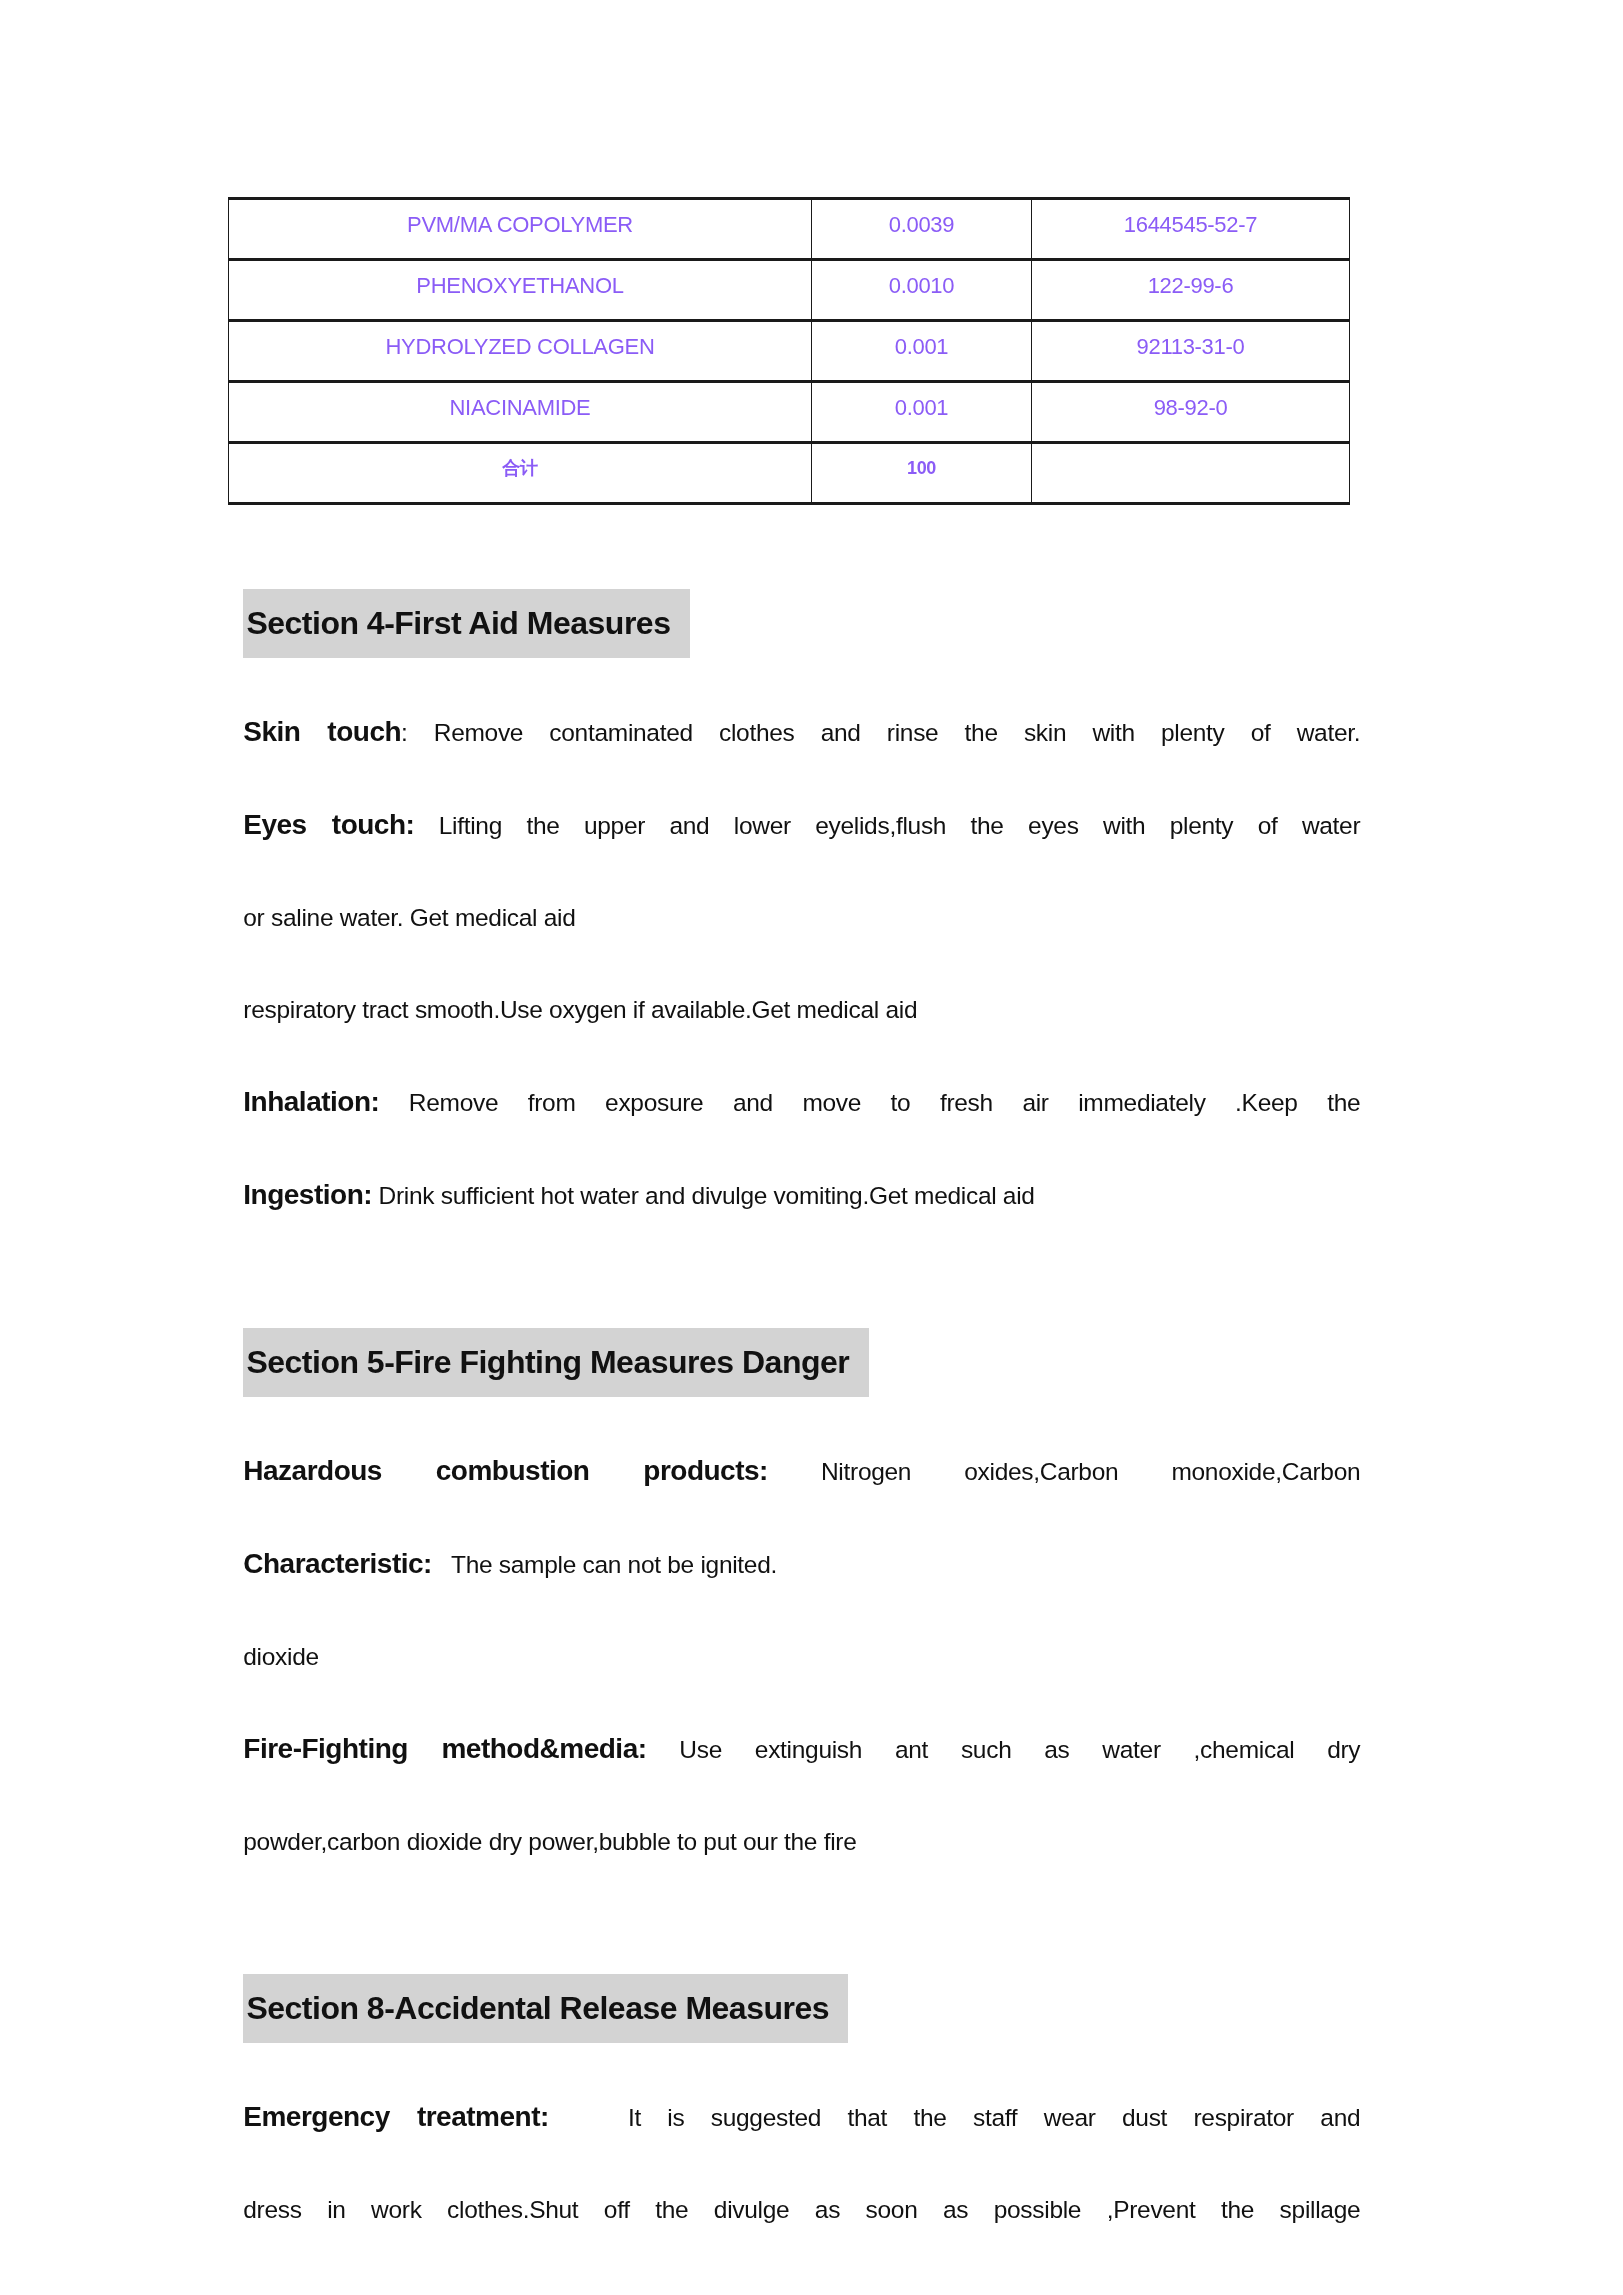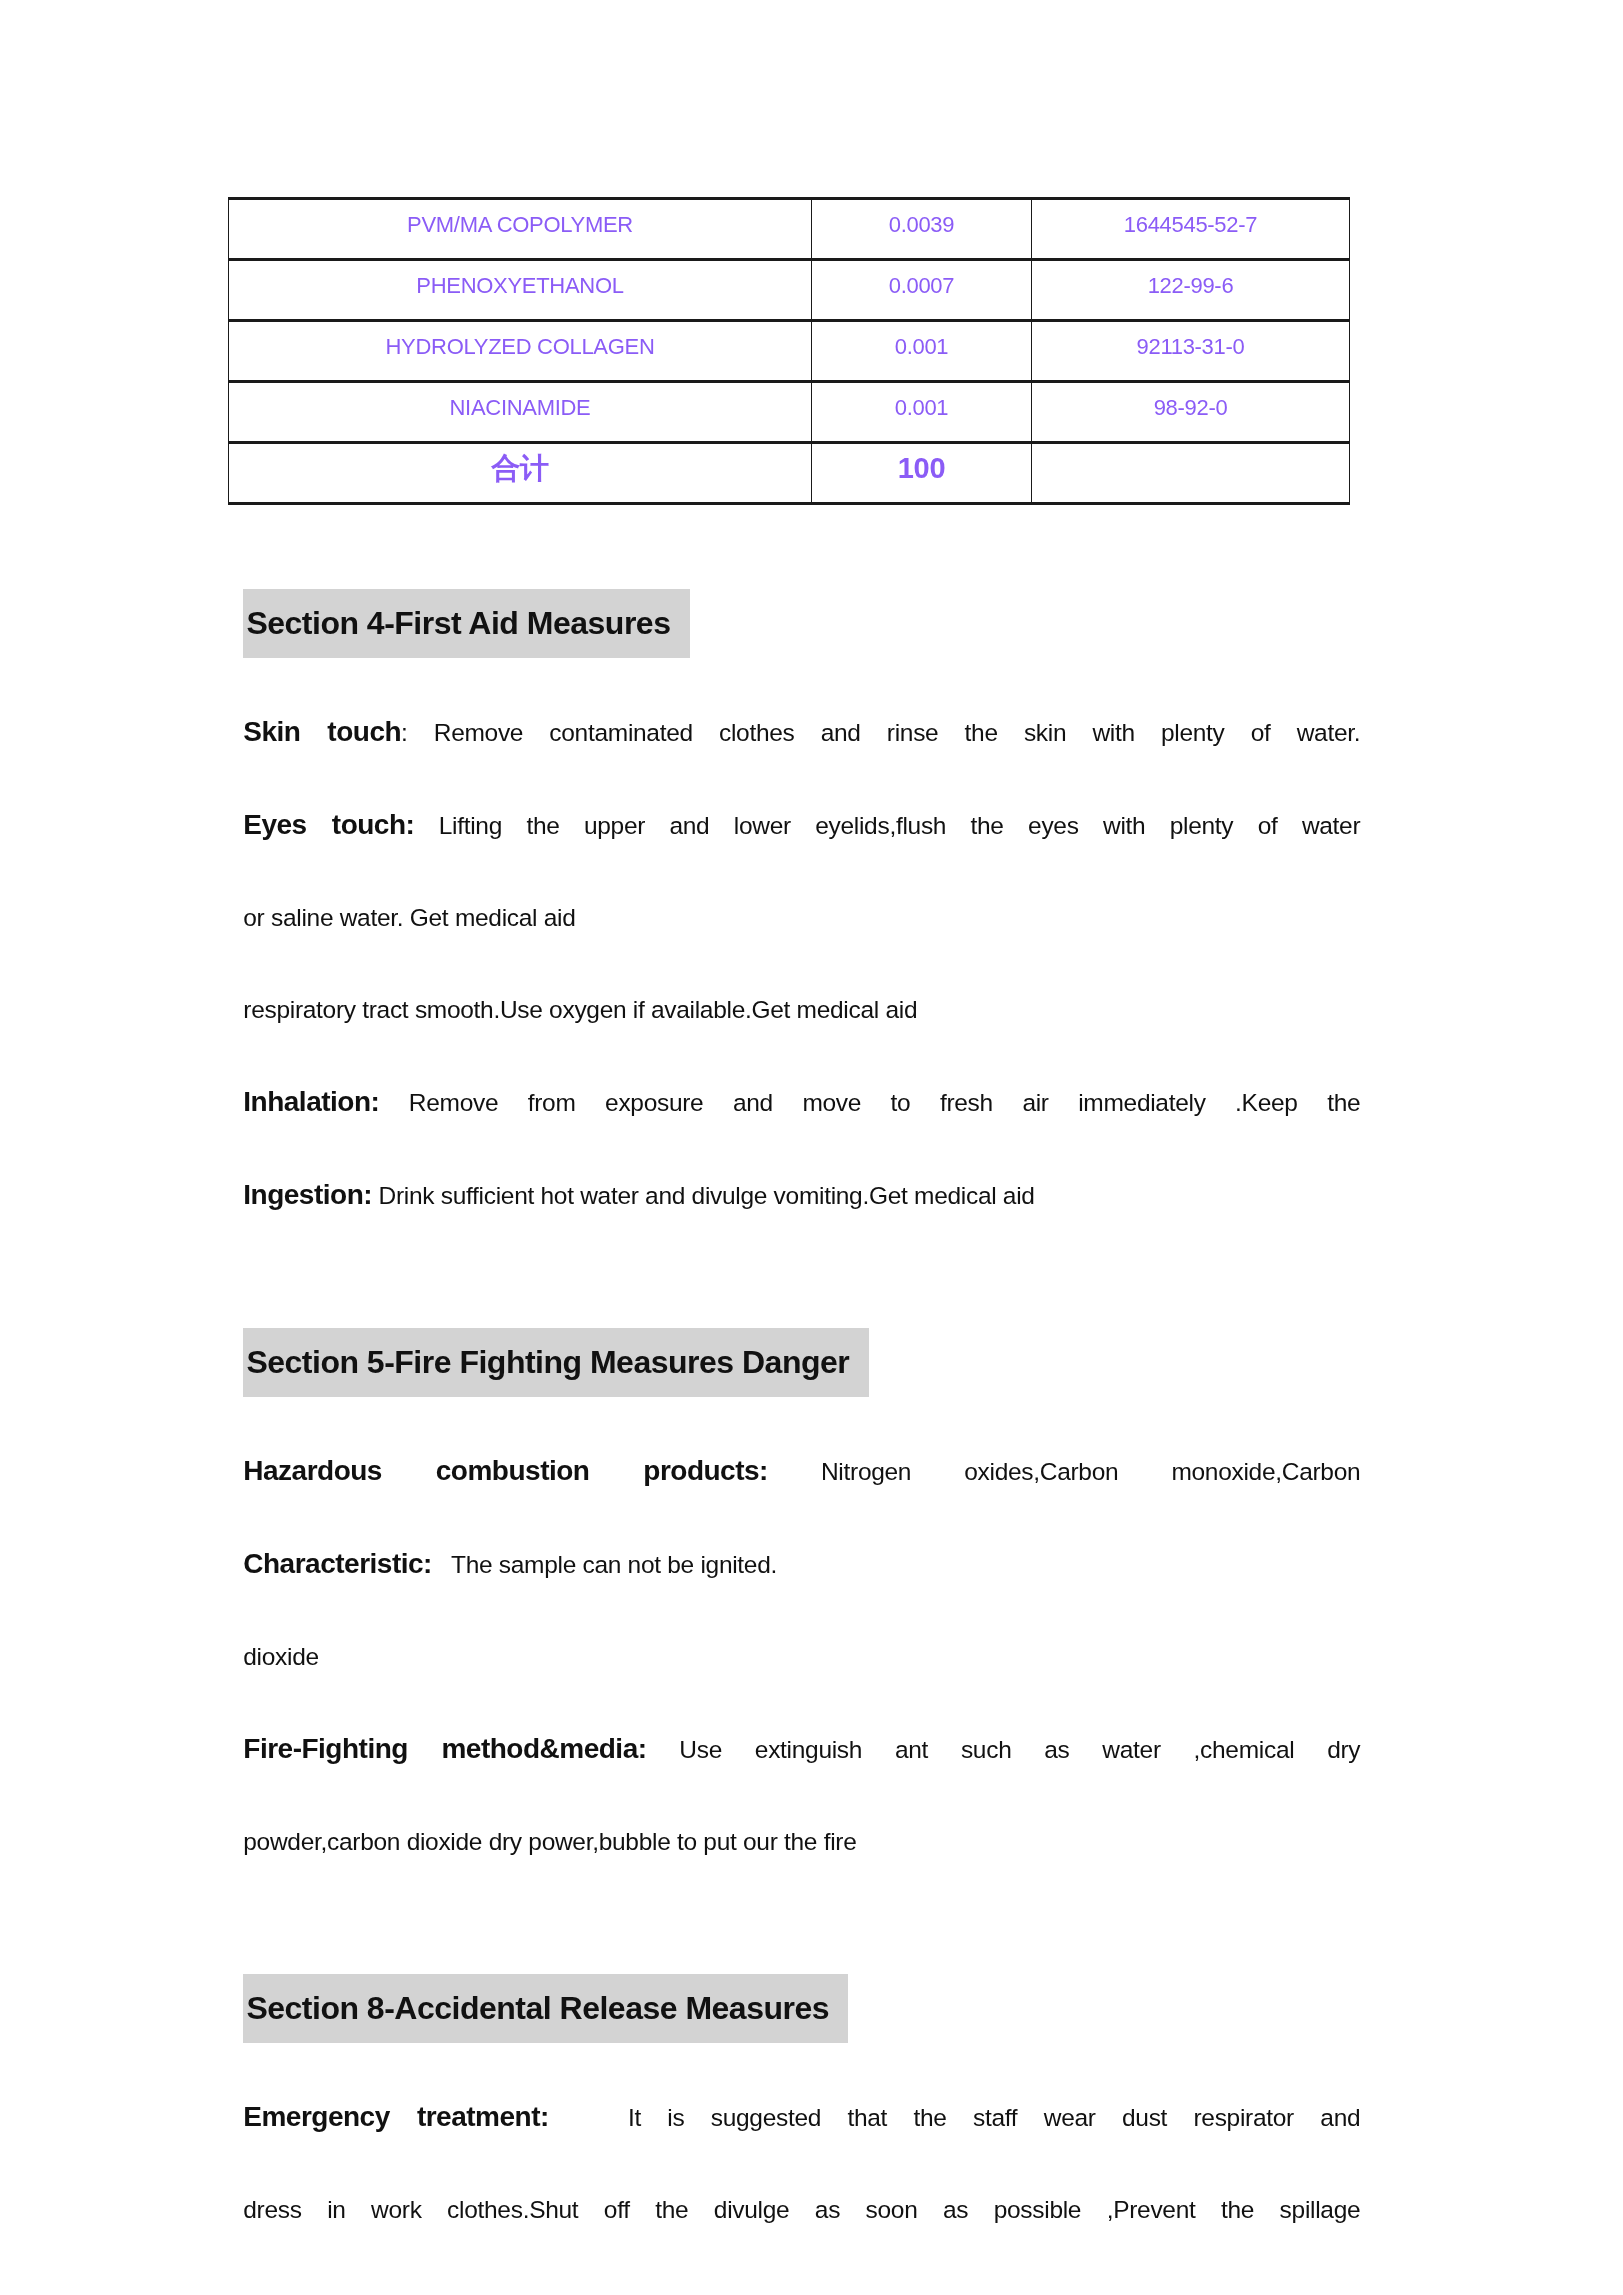--- a/index.html
+++ b/index.html
@@ -31,21 +31,21 @@
     padding-top:12.3px;
     text-align:center;
     font-size:22px;
     letter-spacing:-0.3px;
     line-height:25.6px;
     color:#8b5cf6;
   }
   table.ing col.c1 { width:583px; }
   table.ing col.c2 { width:220px; }
   table.ing col.c3 { width:318px; }
-  table.ing tr.total td { font-weight:bold; font-size:29px; }
+  table.ing tr.total td { font-weight:bold; font-size:18px; }
 
   
   .h-wrap { margin:86px 0 28px 15.3px; }
   .h-wrap.first { margin-top:84px; }
   h2.sec-h {
     display:inline-block;
     background:var(--hl);
     font-size:32px;
     font-weight:bold;
     letter-spacing:-0.5px;
@@ -81,21 +81,21 @@
           <col class="c3">
         </colgroup>
       <tbody>
         <tr>
           <td>PVM/MA COPOLYMER</td>
           <td>0.0039</td>
           <td>1644545-52-7</td>
         </tr>
         <tr>
           <td>PHENOXYETHANOL</td>
-          <td>0.0007</td>
+          <td>0.0010</td>
           <td>122-99-6</td>
         </tr>
         <tr>
           <td>HYDROLYZED COLLAGEN</td>
           <td>0.001</td>
           <td>92113-31-0</td>
         </tr>
         <tr>
           <td>NIACINAMIDE</td>
           <td>0.001</td>

